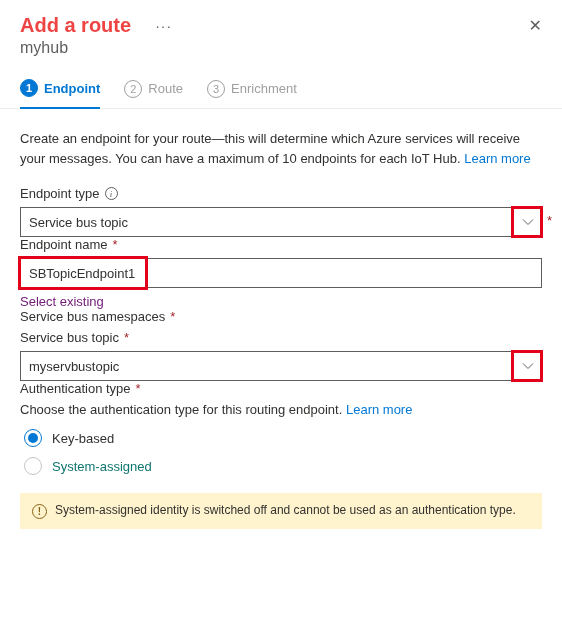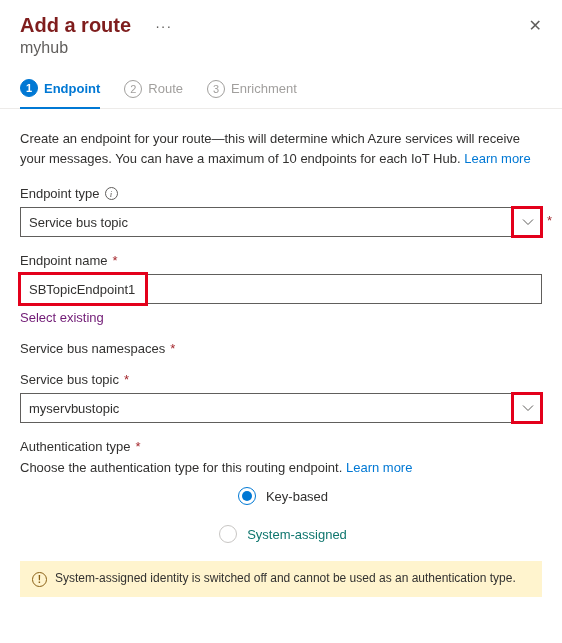--- a/index.html
+++ b/index.html
@@ -9,40 +9,40 @@
     font-size: 13px;
     color: #323130;
     background: #fff;
     width: 562px;
   }
   .header {
     padding: 14px 20px 8px 20px;
     position: relative;
   }
   .title-row { display: flex; align-items: center; }
-  .title { font-size: 20px; font-weight: 600; color: #7f1d1d; margin-right: 24px; }
+  .title { font-size: 20px; font-weight: 600; color: #ef4444; margin-right: 24px; }
   .more-dots { color: #605e5c; font-size: 14px; letter-spacing: 1px; cursor: pointer; }
   .close-x { position: absolute; right: 20px; top: 16px; font-size: 16px; color: #605e5c; cursor: pointer; font-weight: 300; }
   .subtitle { color: #605e5c; font-size: 16px; margin-top: 2px; }
   .steps {
     display: flex; gap: 24px; padding: 14px 20px 0 20px;
     border-bottom: 1px solid #edebe9;
   }
   .step { display: flex; align-items: center; gap: 6px; padding-bottom: 10px; color: #a19f9d; font-size: 13px; }
   .step.active { color: #0078d4; border-bottom: 2px solid #0078d4; margin-bottom: -1px; font-weight: 600; }
   .step-num {
     width: 18px; height: 18px; border-radius: 50%; display: inline-flex;
     align-items: center; justify-content: center; font-size: 11px;
     border: 1px solid #a19f9d; color: #a19f9d;
   }
   .step.active .step-num { background: #0078d4; color: #fff; border-color: #0078d4; }
   .content { padding: 20px; }
   .intro { font-size: 13px; line-height: 1.5; color: #323130; margin-bottom: 18px; }
   .intro a { color: #0078d4; text-decoration: none; }
-  .field { margin-bottom: 16px; }
+  .field { }
   .field-label { font-size: 13px; color: #323130; margin-bottom: 6px; display: flex; align-items: center; gap: 5px; }
   .required { color: #a4262c; }
   .info-i {
     width: 13px; height: 13px; border: 1px solid #605e5c; border-radius: 50%;
     display: inline-flex; align-items: center; justify-content: center;
     font-size: 9px; color: #605e5c; font-style: italic; font-family: Georgia, serif;
   }
   .select-wrap, .input-wrap {
     position: relative;
   }
@@ -62,21 +62,21 @@
     position: absolute; right: -1px; top: -1px; bottom: -1px; width: 32px;
     border: 3px solid #e3001b; pointer-events: none;
   }
   .redbox-input {
     position: absolute; left: -2px; top: -2px; width: 130px; height: 34px;
     border: 3px solid #e3001b; pointer-events: none;
   }
   .link { color: #701a75; font-size: 13px; cursor: pointer; margin-top: 6px; display: inline-block; }
   .helper { font-size: 13px; color: #323130; margin-bottom: 12px; }
   .helper a { color: #0078d4; text-decoration: none; }
-  .radio-group { display: flex; flex-direction: column; gap: 20px; padding-left: 4px; align-items: center; }
+  .radio-group { display: flex; flex-direction: column; gap: 10px; padding-left: 4px; }
   .radio-row { display: flex; align-items: center; gap: 10px; font-size: 13px; }
   .radio {
     width: 18px; height: 18px; border-radius: 50%; border: 1px solid #323130;
     display: inline-flex; align-items: center; justify-content: center; cursor: pointer;
     background: #fff;
   }
   .radio.selected { border-color: #0078d4; }
   .radio.selected::after {
     content: ""; width: 10px; height: 10px; border-radius: 50%; background: #0078d4;
   }

